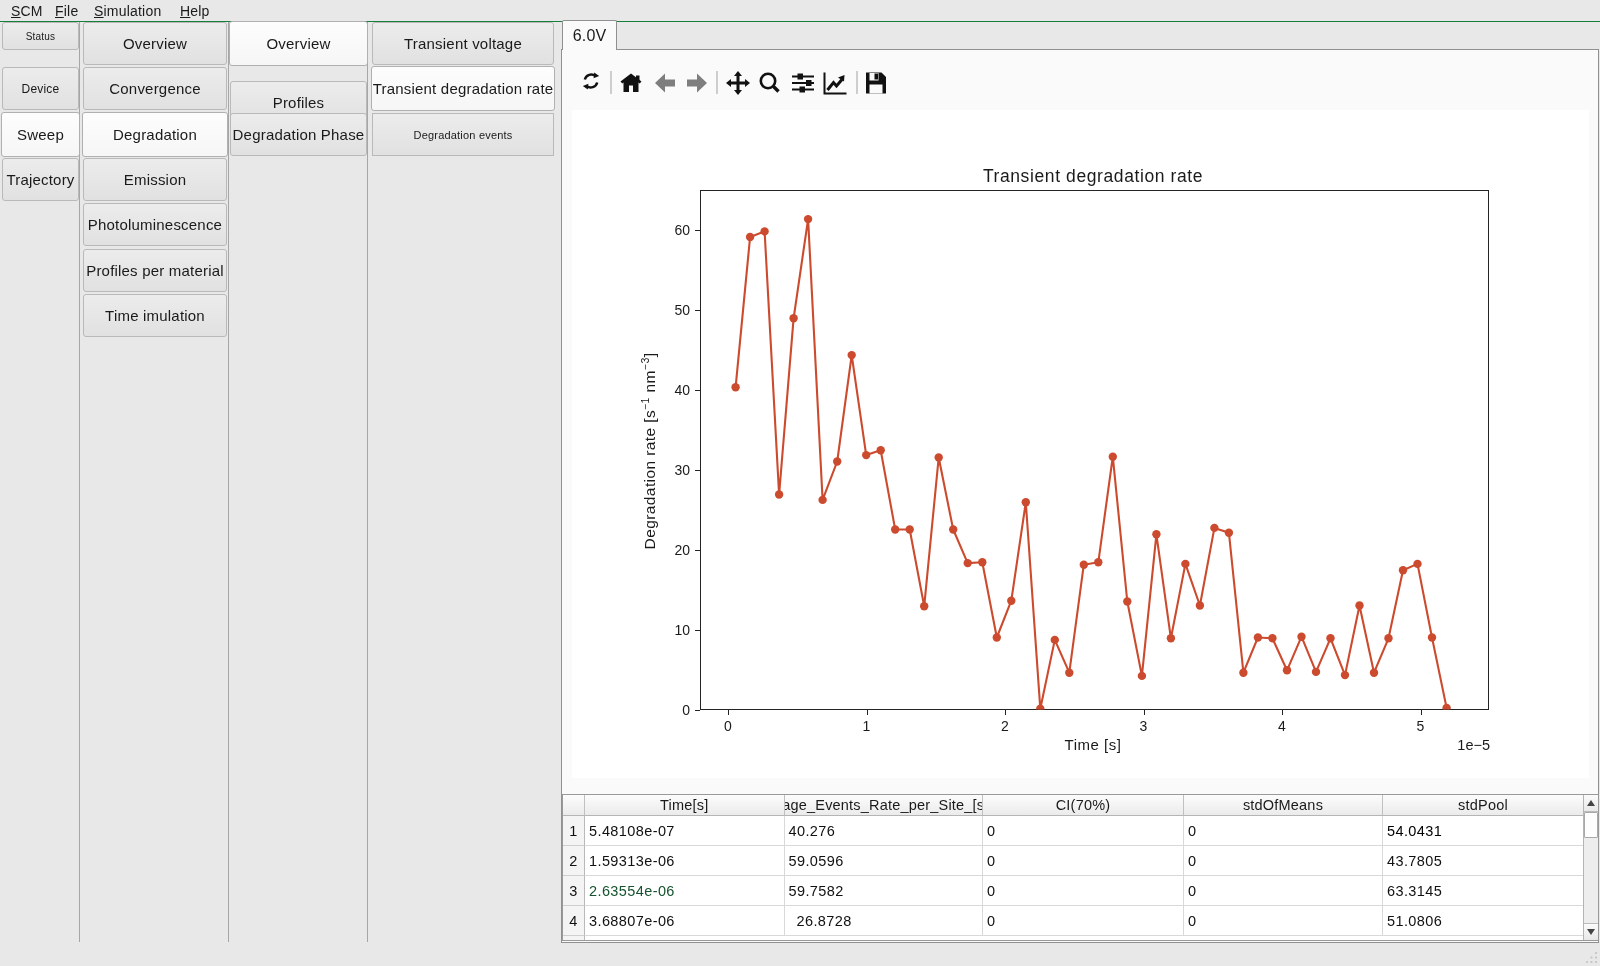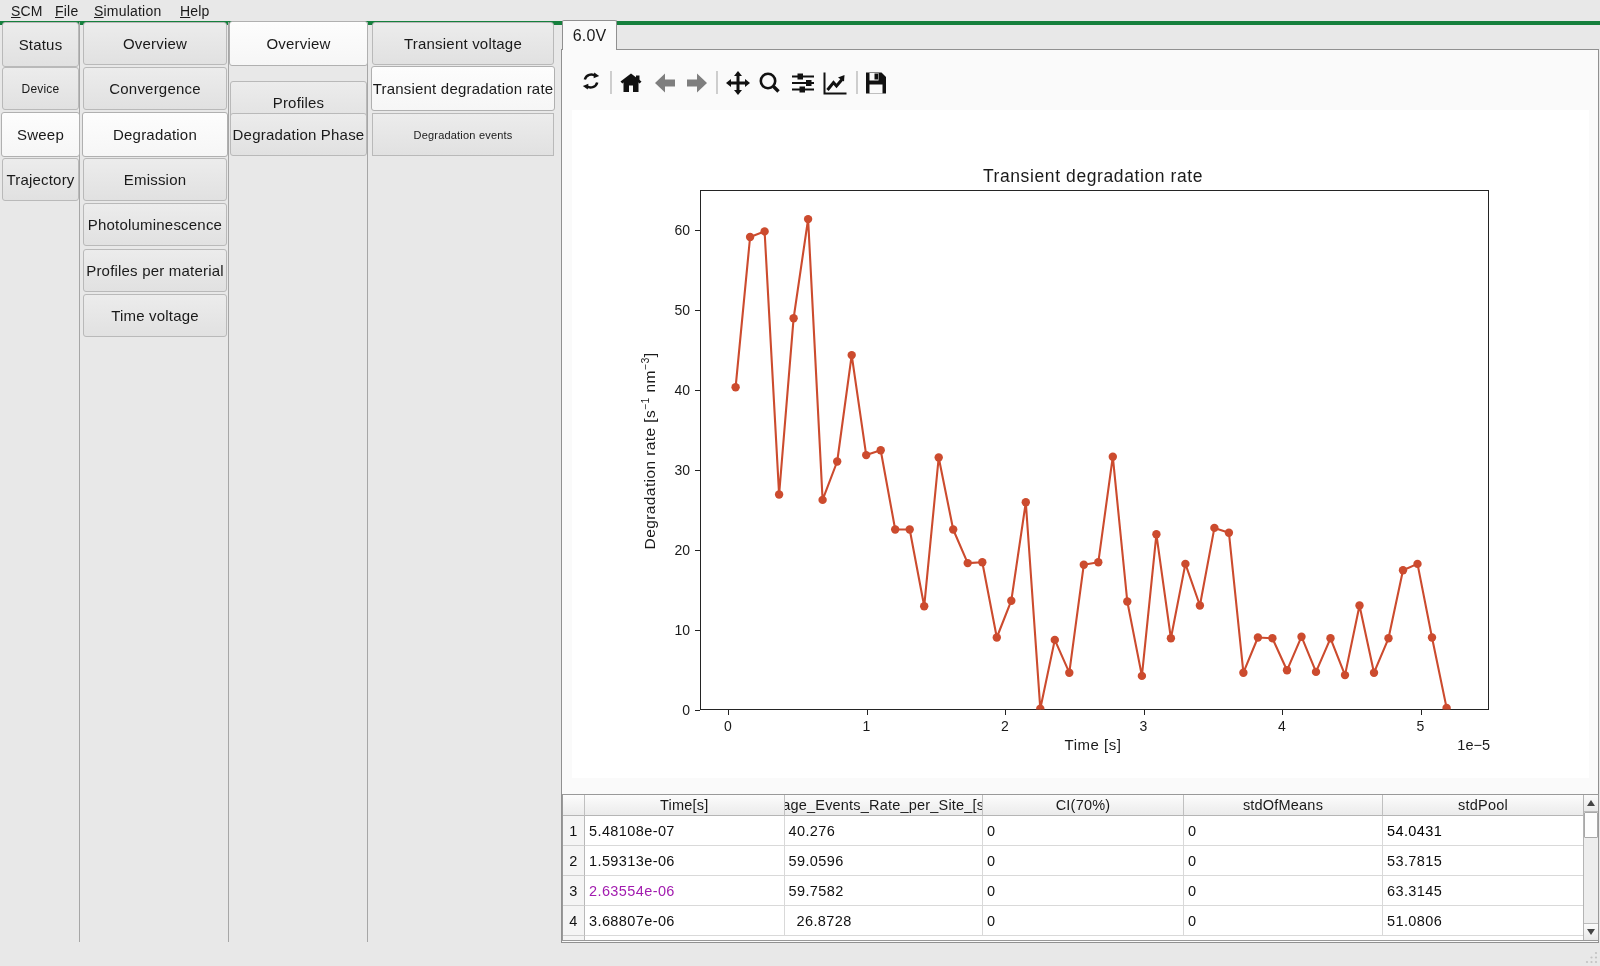--- a/index.html
+++ b/index.html
@@ -1,39 +1,39 @@
 <!DOCTYPE html>
 <html><head><meta charset="utf-8"><title>SCM</title>
 <style>
 * { margin:0; padding:0; }
 html,body { width:1600px; height:966px; background:#e8e8e8; font-family:"Liberation Sans", sans-serif; overflow:hidden; }
 .menuitem { position:absolute; top:3px; font-size:14px; letter-spacing:0.2px; color:#1a1a1a; }
 .vline { position:absolute; top:22px; width:1px; height:920px; background:#a6a6a6; }
 </style></head>
 <body>
-<div style="position:absolute;left:0;top:0;width:1600px;height:21px;background:#e8e8e8;border-bottom:4px solid #15803d">
+<div style="position:absolute;left:0;top:0;width:1600px;height:21px;background:#e8e8e8;border-bottom:1px solid #15803d">
 <span class="menuitem" style="left:11px"><u>S</u>CM</span>
 <span class="menuitem" style="left:55px"><u>F</u>ile</span>
 <span class="menuitem" style="left:94px"><u>S</u>imulation</span>
 <span class="menuitem" style="left:180px"><u>H</u>elp</span>
 </div>
 <div class="vline" style="left:79px"></div>
 <div class="vline" style="left:228px"></div>
 <div class="vline" style="left:367px"></div>
-<div style="position:absolute;left:2px;top:22px;width:77px;height:45px;background:linear-gradient(180deg,#ececec,#e1e1e1);border:1px solid #b9b9b9;border-radius:3px;box-sizing:border-box;display:flex;align-items:center;justify-content:center;font-size:15px;letter-spacing:0.2px;color:#1a1a1a;white-space:nowrap;overflow:hidden">Status</div>
+<div style="position:absolute;left:2px;top:22px;width:77px;height:28px;background:linear-gradient(180deg,#ececec,#e1e1e1);border:1px solid #b9b9b9;border-radius:3px;box-sizing:border-box;display:flex;align-items:center;justify-content:center;font-size:10px;letter-spacing:0.2px;color:#1a1a1a;white-space:nowrap;overflow:hidden">Status</div>
 <div style="position:absolute;left:2px;top:67px;width:77px;height:43px;background:linear-gradient(180deg,#ececec,#e1e1e1);border:1px solid #b9b9b9;border-radius:3px;box-sizing:border-box;display:flex;align-items:center;justify-content:center;font-size:12px;letter-spacing:0.2px;color:#1a1a1a;white-space:nowrap;overflow:hidden">Device</div>
 <div style="position:absolute;left:1px;top:112px;width:79px;height:45px;background:linear-gradient(180deg,#fdfdfd,#f6f6f6);border:1px solid #b0b0b0;border-radius:3px;box-sizing:border-box;display:flex;align-items:center;justify-content:center;font-size:15px;letter-spacing:0.2px;color:#1a1a1a;white-space:nowrap;overflow:hidden">Sweep</div>
 <div style="position:absolute;left:2px;top:158px;width:77px;height:43px;background:linear-gradient(180deg,#ececec,#e1e1e1);border:1px solid #b9b9b9;border-radius:3px;box-sizing:border-box;display:flex;align-items:center;justify-content:center;font-size:15px;letter-spacing:0.2px;color:#1a1a1a;white-space:nowrap;overflow:hidden">Trajectory</div>
 <div style="position:absolute;left:83px;top:22px;width:144px;height:43px;background:linear-gradient(180deg,#ececec,#e1e1e1);border:1px solid #b9b9b9;border-radius:3px;box-sizing:border-box;display:flex;align-items:center;justify-content:center;font-size:15px;letter-spacing:0.2px;color:#1a1a1a;white-space:nowrap;overflow:hidden">Overview</div>
 <div style="position:absolute;left:83px;top:67px;width:144px;height:43px;background:linear-gradient(180deg,#ececec,#e1e1e1);border:1px solid #b9b9b9;border-radius:3px;box-sizing:border-box;display:flex;align-items:center;justify-content:center;font-size:15px;letter-spacing:0.2px;color:#1a1a1a;white-space:nowrap;overflow:hidden">Convergence</div>
 <div style="position:absolute;left:82px;top:112px;width:146px;height:45px;background:linear-gradient(180deg,#fdfdfd,#f6f6f6);border:1px solid #b0b0b0;border-radius:3px;box-sizing:border-box;display:flex;align-items:center;justify-content:center;font-size:15px;letter-spacing:0.2px;color:#1a1a1a;white-space:nowrap;overflow:hidden">Degradation</div>
 <div style="position:absolute;left:83px;top:158px;width:144px;height:43px;background:linear-gradient(180deg,#ececec,#e1e1e1);border:1px solid #b9b9b9;border-radius:3px;box-sizing:border-box;display:flex;align-items:center;justify-content:center;font-size:15px;letter-spacing:0.2px;color:#1a1a1a;white-space:nowrap;overflow:hidden">Emission</div>
 <div style="position:absolute;left:83px;top:203px;width:144px;height:43px;background:linear-gradient(180deg,#ececec,#e1e1e1);border:1px solid #b9b9b9;border-radius:3px;box-sizing:border-box;display:flex;align-items:center;justify-content:center;font-size:15px;letter-spacing:0.2px;color:#1a1a1a;white-space:nowrap;overflow:hidden">Photoluminescence</div>
 <div style="position:absolute;left:83px;top:249px;width:144px;height:43px;background:linear-gradient(180deg,#ececec,#e1e1e1);border:1px solid #b9b9b9;border-radius:3px;box-sizing:border-box;display:flex;align-items:center;justify-content:center;font-size:15px;letter-spacing:0.2px;color:#1a1a1a;white-space:nowrap;overflow:hidden">Profiles per material</div>
-<div style="position:absolute;left:83px;top:294px;width:144px;height:43px;background:linear-gradient(180deg,#ececec,#e1e1e1);border:1px solid #b9b9b9;border-radius:3px;box-sizing:border-box;display:flex;align-items:center;justify-content:center;font-size:15px;letter-spacing:0.2px;color:#1a1a1a;white-space:nowrap;overflow:hidden">Time voltage</div>
+<div style="position:absolute;left:83px;top:294px;width:144px;height:43px;background:linear-gradient(180deg,#ececec,#e1e1e1);border:1px solid #b9b9b9;border-radius:3px;box-sizing:border-box;display:flex;align-items:center;justify-content:center;font-size:15px;letter-spacing:0.2px;color:#1a1a1a;white-space:nowrap;overflow:hidden">Time imulation</div>
 <div style="position:absolute;left:229px;top:21px;width:139px;height:45px;background:linear-gradient(180deg,#fdfdfd,#f6f6f6);border:1px solid #b0b0b0;border-radius:3px;box-sizing:border-box;display:flex;align-items:center;justify-content:center;font-size:15px;letter-spacing:0.2px;color:#1a1a1a;white-space:nowrap;overflow:hidden">Overview</div>
 <div style="position:absolute;left:230px;top:81px;width:137px;height:43px;background:linear-gradient(180deg,#ececec,#e1e1e1);border:1px solid #b9b9b9;border-radius:3px;box-sizing:border-box;display:flex;align-items:center;justify-content:center;font-size:15px;letter-spacing:0.2px;color:#1a1a1a;white-space:nowrap;overflow:hidden">Profiles</div>
 <div style="position:absolute;left:230px;top:113px;width:137px;height:43px;background:linear-gradient(180deg,#ececec,#e1e1e1);border:1px solid #b9b9b9;border-radius:3px;box-sizing:border-box;display:flex;align-items:center;justify-content:center;font-size:15px;letter-spacing:0.2px;color:#1a1a1a;white-space:nowrap;overflow:hidden">Degradation Phase</div>
 <div style="position:absolute;left:372px;top:22px;width:182px;height:43px;background:linear-gradient(180deg,#ececec,#e1e1e1);border:1px solid #b9b9b9;border-radius:3px;box-sizing:border-box;display:flex;align-items:center;justify-content:center;font-size:15px;letter-spacing:0.2px;color:#1a1a1a;white-space:nowrap;overflow:hidden">Transient voltage</div>
 <div style="position:absolute;left:371px;top:66px;width:184px;height:45px;background:linear-gradient(180deg,#fdfdfd,#f6f6f6);border:1px solid #b0b0b0;border-radius:3px;box-sizing:border-box;display:flex;align-items:center;justify-content:center;font-size:15px;letter-spacing:0.2px;color:#1a1a1a;white-space:nowrap;overflow:hidden">Transient degradation rate</div>
 <div style="position:absolute;left:372px;top:113px;width:182px;height:43px;background:linear-gradient(180deg,#ececec,#e1e1e1);border:1px solid #b9b9b9;border-radius:0;box-sizing:border-box;display:flex;align-items:center;justify-content:center;font-size:11px;letter-spacing:0.2px;color:#1a1a1a;white-space:nowrap;overflow:hidden">Degradation events</div>
 
 <div style="position:absolute;left:561px;top:49px;width:1038px;height:894px;border:1px solid #909090;background:#fafafa;box-sizing:border-box"></div>
 
 <div style="position:absolute;left:562px;top:20px;width:55px;height:30px;background:#fafafa;border:1px solid #909090;border-bottom:none;border-radius:2px 2px 0 0;box-sizing:border-box;display:flex;align-items:center;justify-content:center;font-size:16px;letter-spacing:0.2px;color:#1a1a1a">6.0V</div>
@@ -209,23 +209,23 @@
     <div style="position:absolute;left:22px;top:21px;width:199.5px;height:30px;background:#ffffff;border-right:1px solid #d9d9d9;border-bottom:1px solid #d9d9d9;justify-content:flex-start;padding-left:4px;box-sizing:border-box;display:flex;align-items:center;font-size:14.5px;letter-spacing:0.4px;color:#111;white-space:nowrap">5.48108e-07</div>
     <div style="position:absolute;left:221.5px;top:21px;width:198.5px;height:30px;background:#ffffff;border-right:1px solid #d9d9d9;border-bottom:1px solid #d9d9d9;justify-content:flex-start;padding-left:4px;box-sizing:border-box;display:flex;align-items:center;font-size:14.5px;letter-spacing:0.4px;color:#111;white-space:nowrap">40.276</div>
     <div style="position:absolute;left:420px;top:21px;width:201px;height:30px;background:#ffffff;border-right:1px solid #d9d9d9;border-bottom:1px solid #d9d9d9;justify-content:flex-start;padding-left:4px;box-sizing:border-box;display:flex;align-items:center;font-size:14.5px;letter-spacing:0.4px;color:#111;white-space:nowrap">0</div>
     <div style="position:absolute;left:621px;top:21px;width:199px;height:30px;background:#ffffff;border-right:1px solid #d9d9d9;border-bottom:1px solid #d9d9d9;justify-content:flex-start;padding-left:4px;box-sizing:border-box;display:flex;align-items:center;font-size:14.5px;letter-spacing:0.4px;color:#111;white-space:nowrap">0</div>
     <div style="position:absolute;left:820px;top:21px;width:201px;height:30px;background:#ffffff;border-right:1px solid #d9d9d9;border-bottom:1px solid #d9d9d9;justify-content:flex-start;padding-left:4px;box-sizing:border-box;display:flex;align-items:center;font-size:14.5px;letter-spacing:0.4px;color:#000000;white-space:nowrap">54.0431</div>
     <div style="position:absolute;left:0px;top:51px;width:22px;height:30px;background:#f4f4f4;border-right:1px solid #b9b9b9;border-bottom:1px solid #cfcfcf;justify-content:center;box-sizing:border-box;display:flex;align-items:center;font-size:14.5px;letter-spacing:0.4px;color:#111;white-space:nowrap">2</div>
     <div style="position:absolute;left:22px;top:51px;width:199.5px;height:30px;background:#ffffff;border-right:1px solid #d9d9d9;border-bottom:1px solid #d9d9d9;justify-content:flex-start;padding-left:4px;box-sizing:border-box;display:flex;align-items:center;font-size:14.5px;letter-spacing:0.4px;color:#111;white-space:nowrap">1.59313e-06</div>
     <div style="position:absolute;left:221.5px;top:51px;width:198.5px;height:30px;background:#ffffff;border-right:1px solid #d9d9d9;border-bottom:1px solid #d9d9d9;justify-content:flex-start;padding-left:4px;box-sizing:border-box;display:flex;align-items:center;font-size:14.5px;letter-spacing:0.4px;color:#111;white-space:nowrap">59.0596</div>
     <div style="position:absolute;left:420px;top:51px;width:201px;height:30px;background:#ffffff;border-right:1px solid #d9d9d9;border-bottom:1px solid #d9d9d9;justify-content:flex-start;padding-left:4px;box-sizing:border-box;display:flex;align-items:center;font-size:14.5px;letter-spacing:0.4px;color:#111;white-space:nowrap">0</div>
     <div style="position:absolute;left:621px;top:51px;width:199px;height:30px;background:#ffffff;border-right:1px solid #d9d9d9;border-bottom:1px solid #d9d9d9;justify-content:flex-start;padding-left:4px;box-sizing:border-box;display:flex;align-items:center;font-size:14.5px;letter-spacing:0.4px;color:#111;white-space:nowrap">0</div>
-    <div style="position:absolute;left:820px;top:51px;width:201px;height:30px;background:#ffffff;border-right:1px solid #d9d9d9;border-bottom:1px solid #d9d9d9;justify-content:flex-start;padding-left:4px;box-sizing:border-box;display:flex;align-items:center;font-size:14.5px;letter-spacing:0.4px;color:#111;white-space:nowrap">53.7815</div>
+    <div style="position:absolute;left:820px;top:51px;width:201px;height:30px;background:#ffffff;border-right:1px solid #d9d9d9;border-bottom:1px solid #d9d9d9;justify-content:flex-start;padding-left:4px;box-sizing:border-box;display:flex;align-items:center;font-size:14.5px;letter-spacing:0.4px;color:#111;white-space:nowrap">43.7805</div>
     <div style="position:absolute;left:0px;top:81px;width:22px;height:30px;background:#f4f4f4;border-right:1px solid #b9b9b9;border-bottom:1px solid #cfcfcf;justify-content:center;box-sizing:border-box;display:flex;align-items:center;font-size:14.5px;letter-spacing:0.4px;color:#111;white-space:nowrap">3</div>
-    <div style="position:absolute;left:22px;top:81px;width:199.5px;height:30px;background:#ffffff;border-right:1px solid #d9d9d9;border-bottom:1px solid #d9d9d9;justify-content:flex-start;padding-left:4px;box-sizing:border-box;display:flex;align-items:center;font-size:14.5px;letter-spacing:0.4px;color:#a21caf;white-space:nowrap">2.63554e-06</div>
+    <div style="position:absolute;left:22px;top:81px;width:199.5px;height:30px;background:#ffffff;border-right:1px solid #d9d9d9;border-bottom:1px solid #d9d9d9;justify-content:flex-start;padding-left:4px;box-sizing:border-box;display:flex;align-items:center;font-size:14.5px;letter-spacing:0.4px;color:#14532d;white-space:nowrap">2.63554e-06</div>
     <div style="position:absolute;left:221.5px;top:81px;width:198.5px;height:30px;background:#ffffff;border-right:1px solid #d9d9d9;border-bottom:1px solid #d9d9d9;justify-content:flex-start;padding-left:4px;box-sizing:border-box;display:flex;align-items:center;font-size:14.5px;letter-spacing:0.4px;color:#111;white-space:nowrap">59.7582</div>
     <div style="position:absolute;left:420px;top:81px;width:201px;height:30px;background:#ffffff;border-right:1px solid #d9d9d9;border-bottom:1px solid #d9d9d9;justify-content:flex-start;padding-left:4px;box-sizing:border-box;display:flex;align-items:center;font-size:14.5px;letter-spacing:0.4px;color:#111;white-space:nowrap">0</div>
     <div style="position:absolute;left:621px;top:81px;width:199px;height:30px;background:#ffffff;border-right:1px solid #d9d9d9;border-bottom:1px solid #d9d9d9;justify-content:flex-start;padding-left:4px;box-sizing:border-box;display:flex;align-items:center;font-size:14.5px;letter-spacing:0.4px;color:#111;white-space:nowrap">0</div>
     <div style="position:absolute;left:820px;top:81px;width:201px;height:30px;background:#ffffff;border-right:1px solid #d9d9d9;border-bottom:1px solid #d9d9d9;justify-content:flex-start;padding-left:4px;box-sizing:border-box;display:flex;align-items:center;font-size:14.5px;letter-spacing:0.4px;color:#111;white-space:nowrap">63.3145</div>
     <div style="position:absolute;left:0px;top:111px;width:22px;height:30px;background:#f4f4f4;border-right:1px solid #b9b9b9;border-bottom:1px solid #cfcfcf;justify-content:center;box-sizing:border-box;display:flex;align-items:center;font-size:14.5px;letter-spacing:0.4px;color:#111;white-space:nowrap">4</div>
     <div style="position:absolute;left:22px;top:111px;width:199.5px;height:30px;background:#ffffff;border-right:1px solid #d9d9d9;border-bottom:1px solid #d9d9d9;justify-content:flex-start;padding-left:4px;box-sizing:border-box;display:flex;align-items:center;font-size:14.5px;letter-spacing:0.4px;color:#111;white-space:nowrap">3.68807e-06</div>
     <div style="position:absolute;left:221.5px;top:111px;width:198.5px;height:30px;background:#ffffff;border-right:1px solid #d9d9d9;border-bottom:1px solid #d9d9d9;justify-content:flex-start;padding-left:12px;box-sizing:border-box;display:flex;align-items:center;font-size:14.5px;letter-spacing:0.4px;color:#111;white-space:nowrap">26.8728</div>
     <div style="position:absolute;left:420px;top:111px;width:201px;height:30px;background:#ffffff;border-right:1px solid #d9d9d9;border-bottom:1px solid #d9d9d9;justify-content:flex-start;padding-left:4px;box-sizing:border-box;display:flex;align-items:center;font-size:14.5px;letter-spacing:0.4px;color:#111;white-space:nowrap">0</div>
     <div style="position:absolute;left:621px;top:111px;width:199px;height:30px;background:#ffffff;border-right:1px solid #d9d9d9;border-bottom:1px solid #d9d9d9;justify-content:flex-start;padding-left:4px;box-sizing:border-box;display:flex;align-items:center;font-size:14.5px;letter-spacing:0.4px;color:#111;white-space:nowrap">0</div>
     <div style="position:absolute;left:820px;top:111px;width:201px;height:30px;background:#ffffff;border-right:1px solid #d9d9d9;border-bottom:1px solid #d9d9d9;justify-content:flex-start;padding-left:4px;box-sizing:border-box;display:flex;align-items:center;font-size:14.5px;letter-spacing:0.4px;color:#111;white-space:nowrap">51.0806</div>

